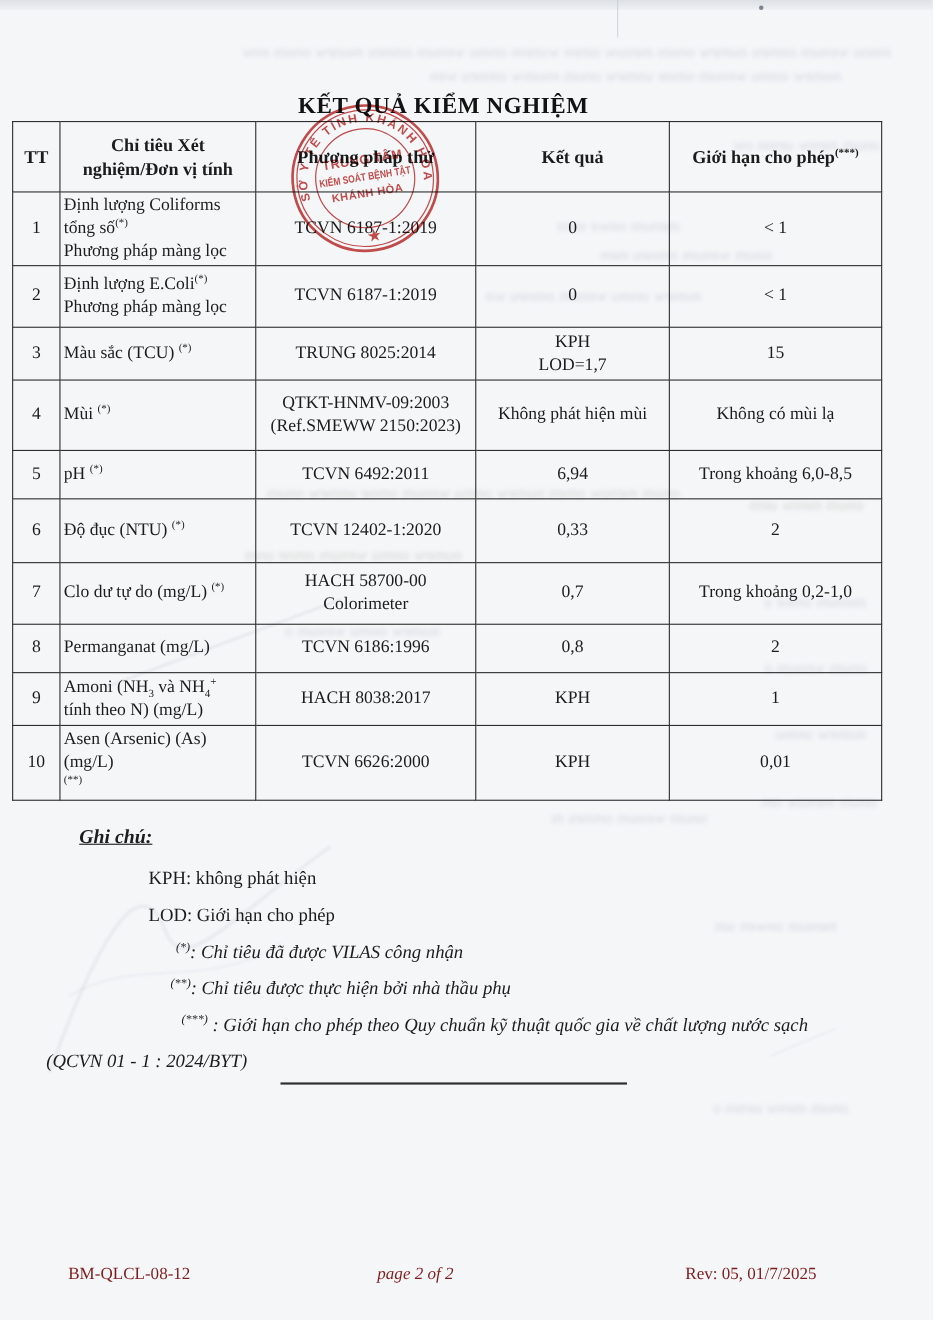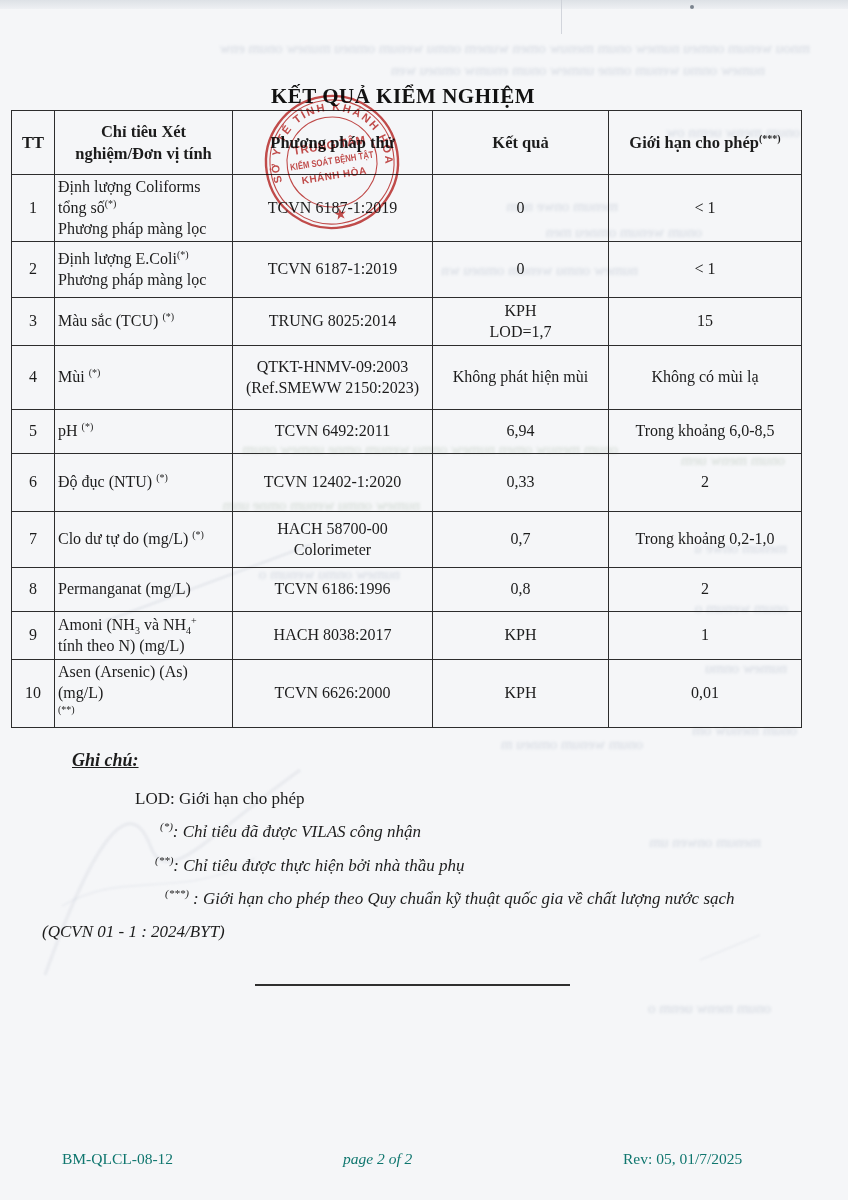--- a/index.html
+++ b/index.html
@@ -63,21 +63,21 @@
   .n-kph{margin-left:93px;}
   .n-lod{margin-left:93px;}
   .n-s1{margin-left:118px;font-style:italic;}
   .n-s2{margin-left:113px;font-style:italic;}
   .n-s3{margin-left:123px;font-style:italic;}
   .n-qcvn{font-style:italic;margin-top:2px;}
 
   .sig-line{position:absolute;left:255px;top:984px;width:315px;border-top:2px solid #2f2f2f;}
 
   
-  .footer-item{position:absolute;font-size:15.5px;color:#0f766e;}
+  .footer-item{position:absolute;font-size:15.5px;color:#7f1d1d;}
   .f-left{left:62px;top:1150px;}
   .f-center{left:343px;top:1150px;font-style:italic;}
   .f-right{left:623px;top:1150px;}
 </style>
 </head>
 <body>
 
 <div class="page">
 
   <div class="scan-top-band"></div>
@@ -213,20 +213,21 @@
       </text>
       <text x="70" y="57" class="c1">TRUNG TÂM</text>
       <text x="70" y="72" class="c2" textLength="84" lengthAdjust="spacingAndGlyphs">KIỂM SOÁT BỆNH TẬT</text>
       <text x="70" y="87" class="c3">KHÁNH HÒA</text>
       <text x="70" y="127" class="star">★</text>
     </svg>
   </div>
 
   <div class="notes">
     <div class="notes-heading">Ghi chú:</div>
+    <div class="note n-kph">KPH: không phát hiện</div>
     <div class="note n-lod">LOD: Giới hạn cho phép</div>
     <div class="note n-s1"><sup>(*)</sup><span>:  Chỉ tiêu đã được VILAS công nhận</span></div>
     <div class="note n-s2"><sup>(**)</sup><span>: Chỉ tiêu được thực hiện bởi nhà thầu phụ</span></div>
     <div class="note n-s3"><sup>(***)</sup><span> : Giới hạn cho phép theo Quy chuẩn kỹ thuật quốc gia về chất lượng nước sạch</span></div>
     <div class="note n-qcvn">(QCVN 01 - 1 : 2024/BYT)</div>
   </div>
 
   <div class="sig-line"></div>
 
   <div class="footer-item f-left">BM-QLCL-08-12</div>

